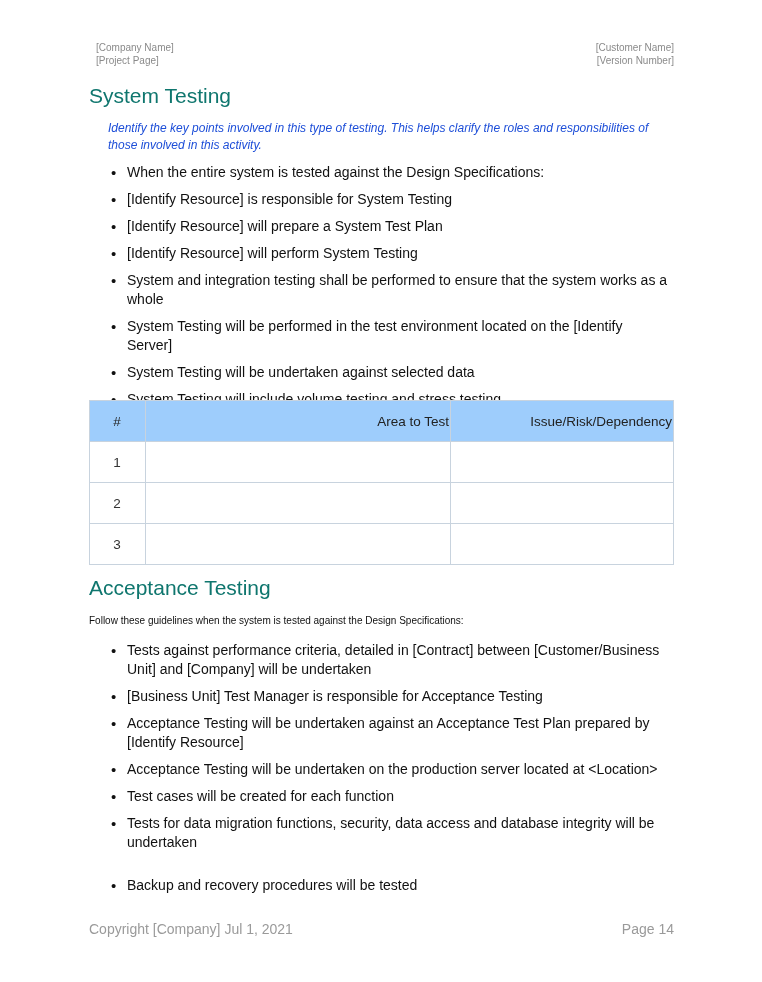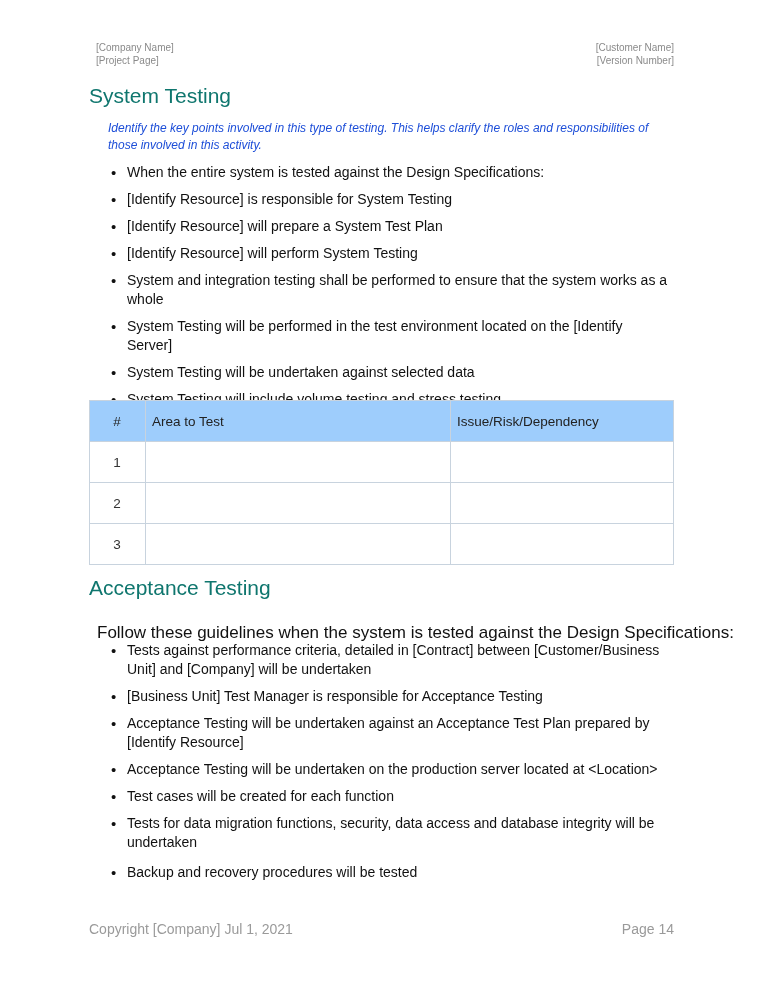--- a/index.html
+++ b/index.html
@@ -7,24 +7,24 @@
   .hdr { position:absolute; top:41px; font-size:10px; color:#8a8a8a; line-height:13px; }
   .hdr.left { left:96px; }
   .hdr.right { right:88px; text-align:right; }
   h2 { position:absolute; left:89px; margin:0; font-weight:normal; font-size:21px; color:#0f766e; }
   .intro { position:absolute; left:108px; width:570px; font-size:12px; font-style:italic; color:#1d4ed8; line-height:17px; margin:0; }
   ul { position:absolute; left:108px; width:560px; margin:0; padding:0; list-style:none; }
   li { position:relative; padding-left:19px; font-size:14px; line-height:19px; color:#111; }
   li::before { content:"•"; position:absolute; left:3px; top:0; font-size:15px; }
   table { position:absolute; left:89px; top:400px; width:585px; border-collapse:collapse; font-size:13.5px; }
   th, td { border:1px solid #c8d3de; }
-  th { background:#9ecdfc; font-weight:normal; height:38px; text-align:left; padding-left:6px; color:#222; }
+  th { background:#9ecdfc; font-weight:normal; height:38px; text-align:right; padding-left:6px; color:#222; }
   th.num, td.num { text-align:center; padding-left:0; width:54px; }
   td { height:38px; color:#333; }
-  .p { position:absolute; left:89px; margin:8px; font-size:17px; }
+  .p { position:absolute; left:89px; margin:0; font-size:10px; }
   .ftr { position:absolute; top:921px; font-size:14px; color:#9a9a9a; }
 </style>
 </head>
 <body>
 
 <div class="hdr left">
   <div>[Company Name]</div>
   <div>[Project Page]</div>
 </div>
 <div class="hdr right">
@@ -75,18 +75,18 @@
 
 <h2 style="top:576px;">Acceptance Testing</h2>
 <p class="p" style="top:615px;">Follow these guidelines when the system is tested against the Design Specifications:</p>
 
 <ul style="top:641px;">
   <li style="margin-bottom:8px">Tests against performance criteria, detailed in [Contract] between [Customer/Business Unit] and [Company] will be undertaken</li>
   <li style="margin-bottom:8px"> [Business Unit] Test Manager is responsible for Acceptance Testing</li>
   <li style="margin-bottom:8px">Acceptance Testing will be undertaken against an Acceptance Test Plan prepared by [Identify Resource]</li>
   <li style="margin-bottom:8px">Acceptance Testing will be undertaken on the production server located at &lt;Location&gt;</li>
   <li style="margin-bottom:8px">Test cases will be created for each function</li>
-  <li style="margin-bottom:11px">Tests for data migration functions, security, data access and database integrity will be undertaken</li>
+  <li style="margin-bottom:24px">Tests for data migration functions, security, data access and database integrity will be undertaken</li>
   <li>Backup and recovery procedures will be tested</li>
 </ul>
 
 <div class="ftr" style="left:89px;">Copyright [Company] Jul 1, 2021</div>
 <div class="ftr" style="right:88px;padding-left:22px;">Page 14</div>
 
 </body></html>

